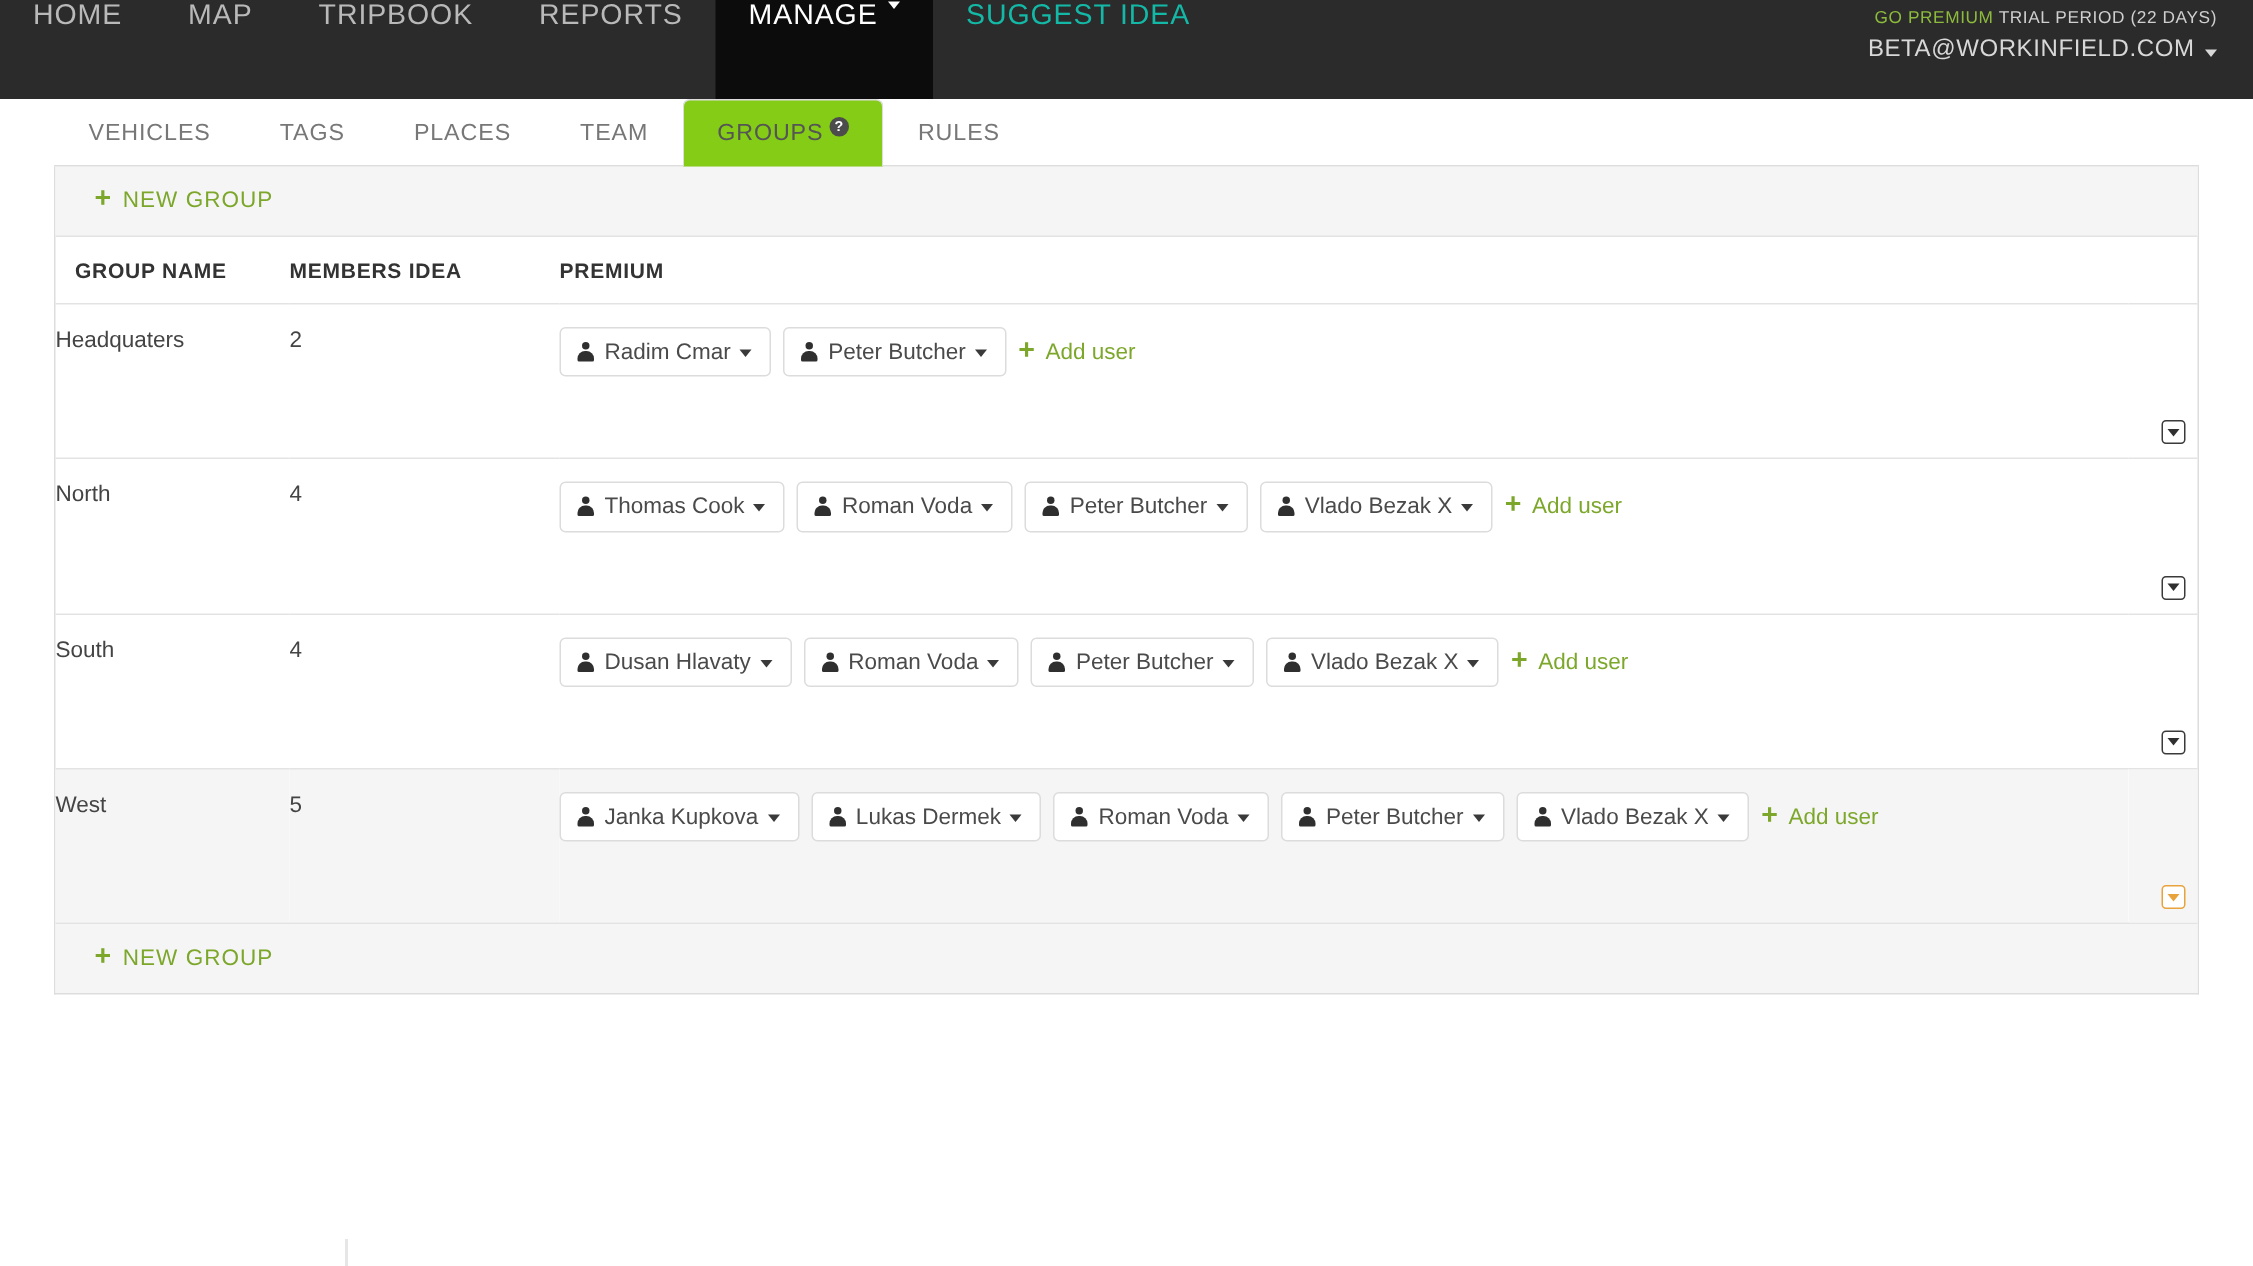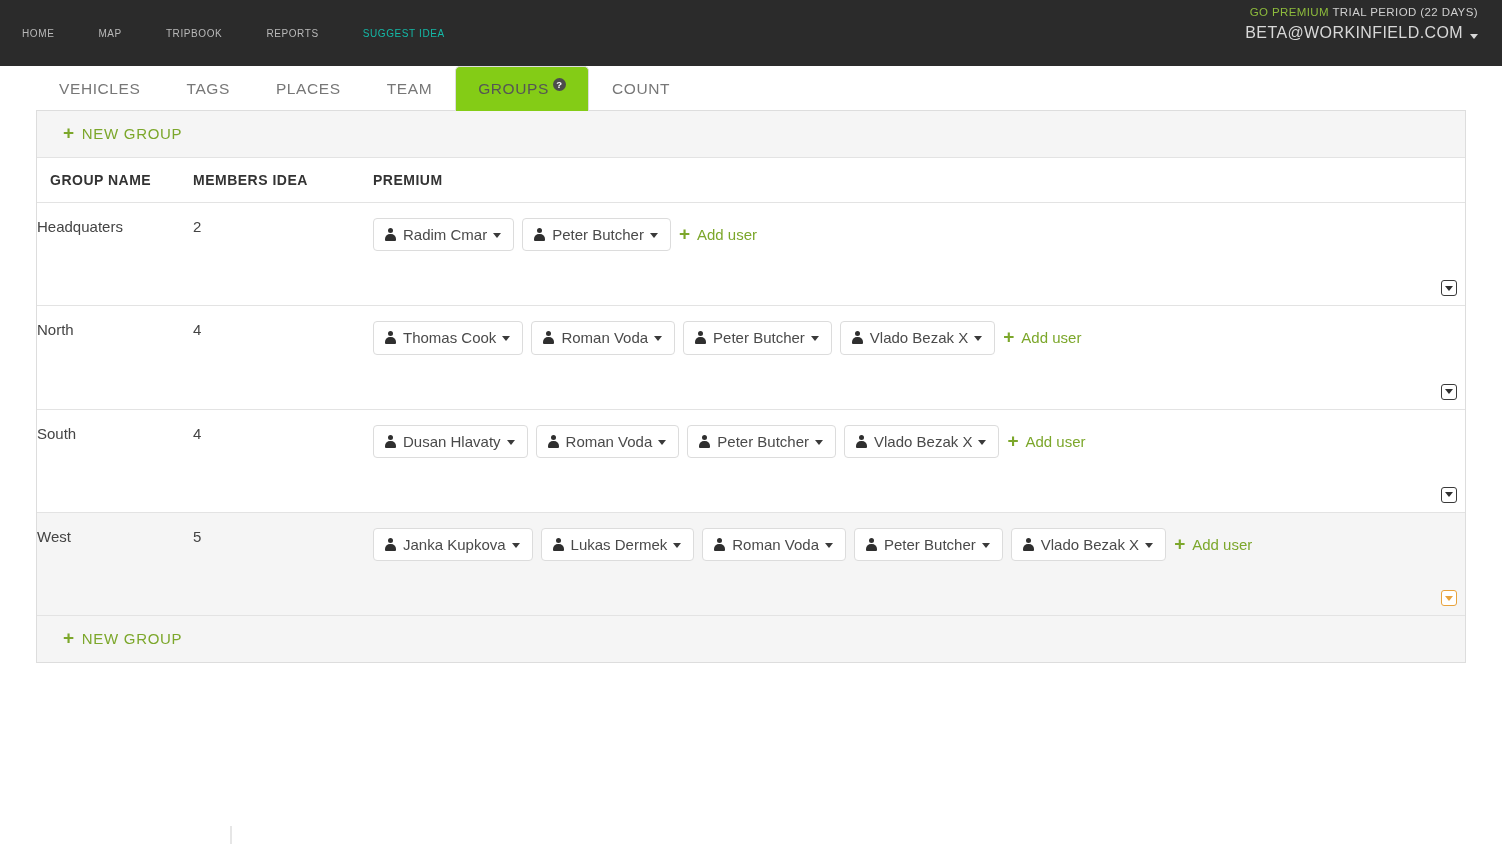--- a/index.html
+++ b/index.html
@@ -35,24 +35,24 @@
     top: 1px;
   }
   .logo-text {
     color: #f2f2f2;
     font-size: 27px;
     font-weight: 400;
     letter-spacing: 1px;
   }
   .navitems { display: flex; align-items: stretch; }
   .navitem {
-    display: flex; align-items: center;
+    display: flex; 
     padding: 0 22px;
     color: #b9b9b9;
-    font-size: 10px;
+    font-size: 19px;
     letter-spacing: 0.6px;
     text-decoration: none;
     cursor: pointer;
     white-space: nowrap;
   }
   .navitem.active { background: #0c0c0c; color: #ffffff; }
   .navitem.accent { color: #14b8a6; }
   .caret {
     display: inline-block;
     width: 0; height: 0;
@@ -280,20 +280,24 @@
         <span>HOME</span>
       </a>
       <a class="navitem">
         <span>MAP</span>
       </a>
       <a class="navitem">
         <span>TRIPBOOK</span>
       </a>
       <a class="navitem">
         <span>REPORTS</span>
+      </a>
+      <a class="navitem active">
+        <span>MANAGE</span>
+        <span class="caret"></span>
       </a>
       <a class="navitem accent">
         <span>SUGGEST IDEA</span>
       </a>
     </div>
   <div class="account">
     <div class="promo">
       <span class="go">GO PREMIUM</span>
       <span class="trial">TRIAL PERIOD (22 DAYS)</span>
     </div>
@@ -302,21 +306,21 @@
     </div>
   </div>
 </div>
 
 <div class="tabstrip">
     <div class="tab"><span>VEHICLES</span></div>
     <div class="tab"><span>TAGS</span></div>
     <div class="tab"><span>PLACES</span></div>
     <div class="tab"><span>TEAM</span></div>
     <div class="tab active"><span>GROUPS</span><span class="help-icon">?</span></div>
-    <div class="tab"><span>COUNT</span></div>
+    <div class="tab"><span>RULES</span></div>
   </div>
 
 <div class="panel">
 
   <div class="newgroup-bar">
     <a class="newgroup-link">
       <span class="plus">+</span>
       <span>NEW GROUP</span>
     </a>
   </div>

